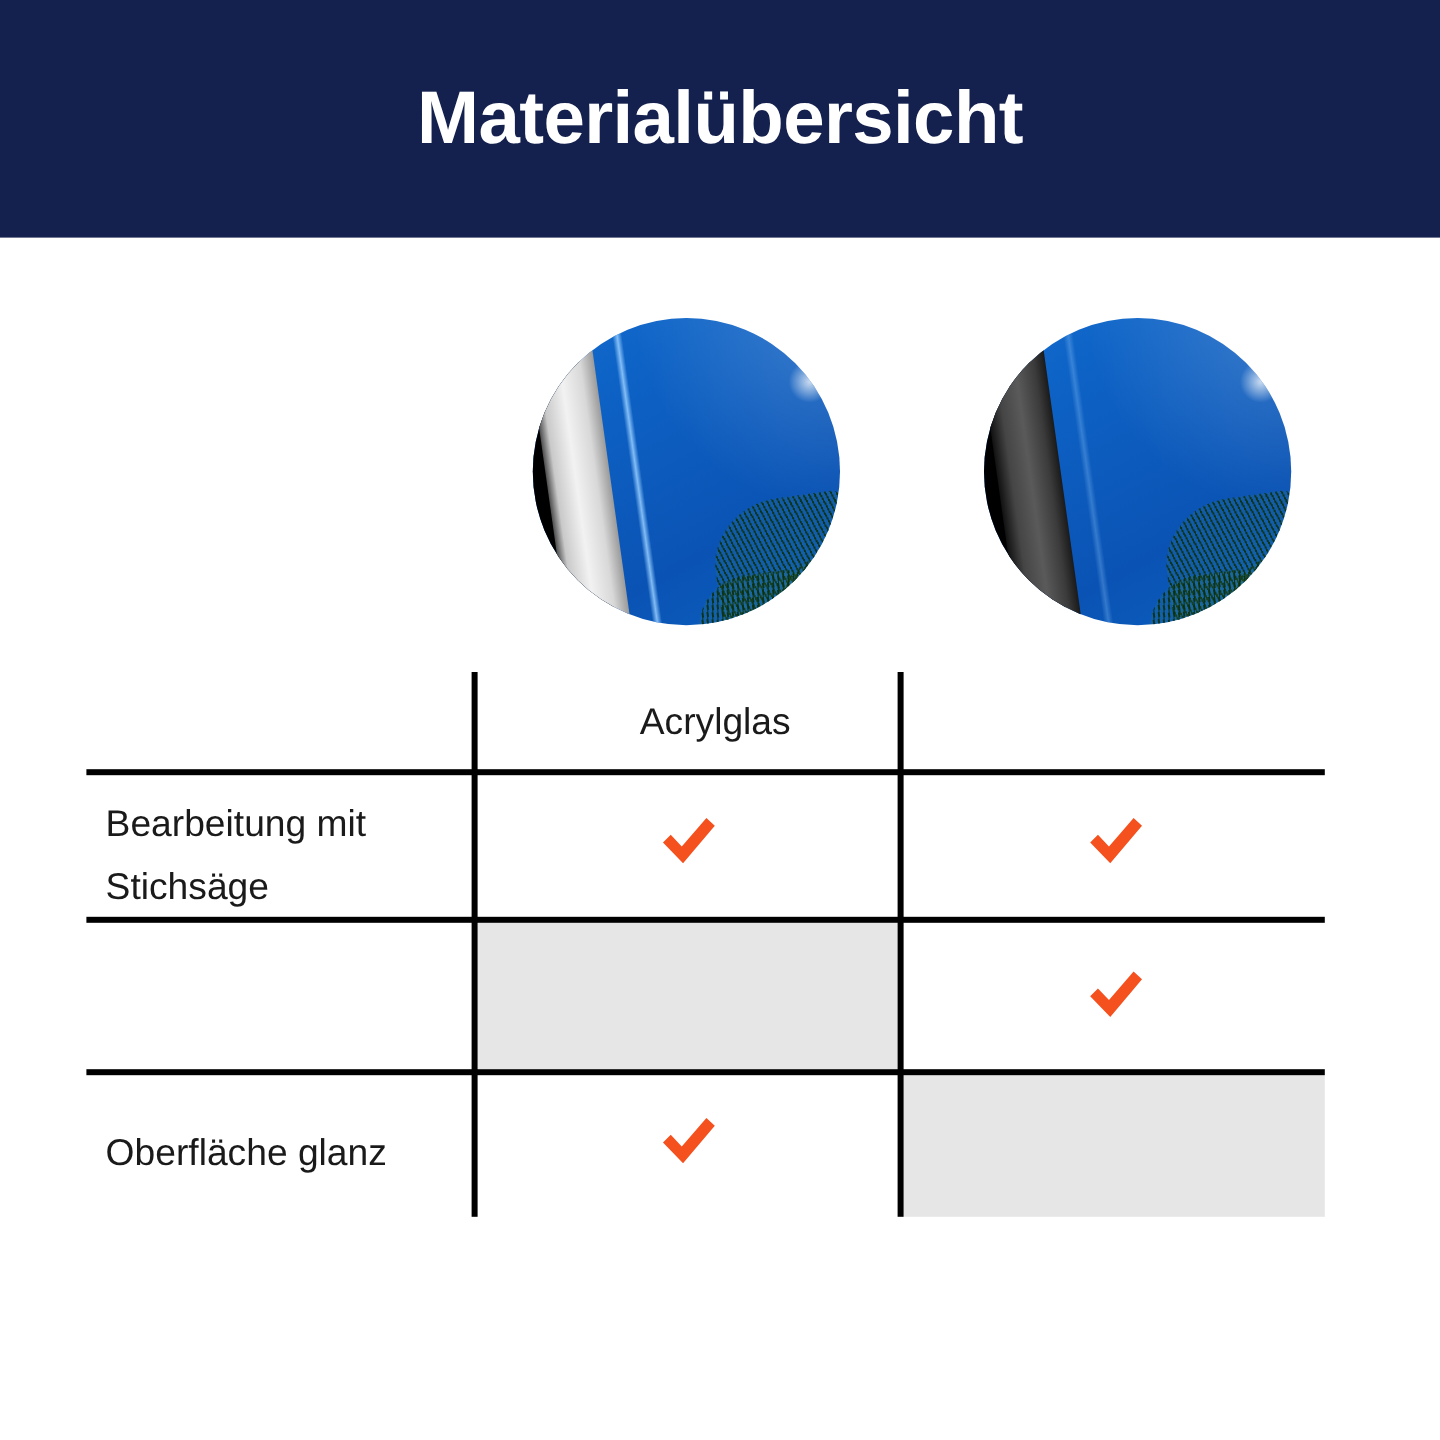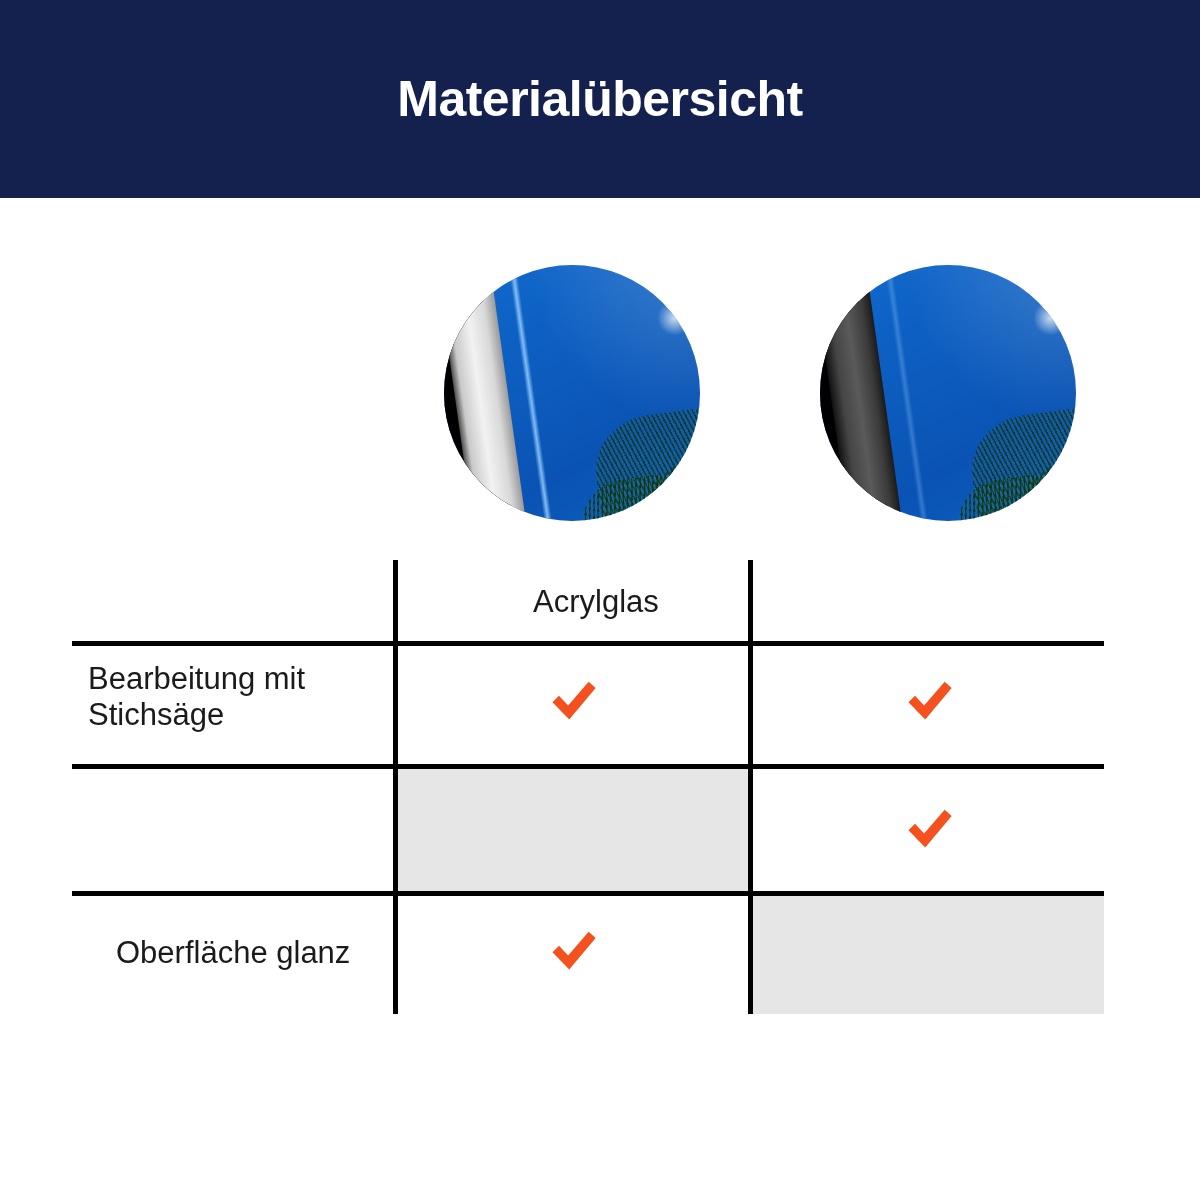--- a/index.html
+++ b/index.html
@@ -24,21 +24,21 @@
     height: 198px;
     background: #14204e;
     display: flex;
     align-items: center;
     justify-content: center;
   }
   .header-title {
     color: #ffffff;
     font-family: "Liberation Sans", sans-serif;
     font-weight: bold;
-    font-size: 50px;
+    font-size: 62px;
     letter-spacing: -0.5px;
     line-height: 1;
     white-space: nowrap;
   }
 
   
   .swatch-row {
     position: absolute;
     left: 0;
     top: 265px;
@@ -173,26 +173,26 @@
     color: #1a1a1a;
   }
   .colhead.c1 { left: 326px; width: 396px; }
   .colhead.c2 { left: 681px; width: 351px; }
 
   .rowlabel {
     position: absolute;
     left: 16px;
     width: 300px;
     font-size: 31px;
-    line-height: 36px;
+    line-height: 52px;
     color: #1a1a1a;
   }
   .rowlabel.r1 { top: 103px; }
   .rowlabel.r2 { top: 250px; }
-  .rowlabel.r3 { top: 377px; margin-left: 28px; }
+  .rowlabel.r3 { top: 377px; }
 
   .cell-shade {
     position: absolute;
     background: #e6e6e6;
   }
   .cell-shade.s1 { left: 326px; top: 211px; width: 350px; height: 122px; }
   .cell-shade.s2 { left: 681px; top: 338px; width: 351px; height: 118px; }
 
   .check {
     position: absolute;

